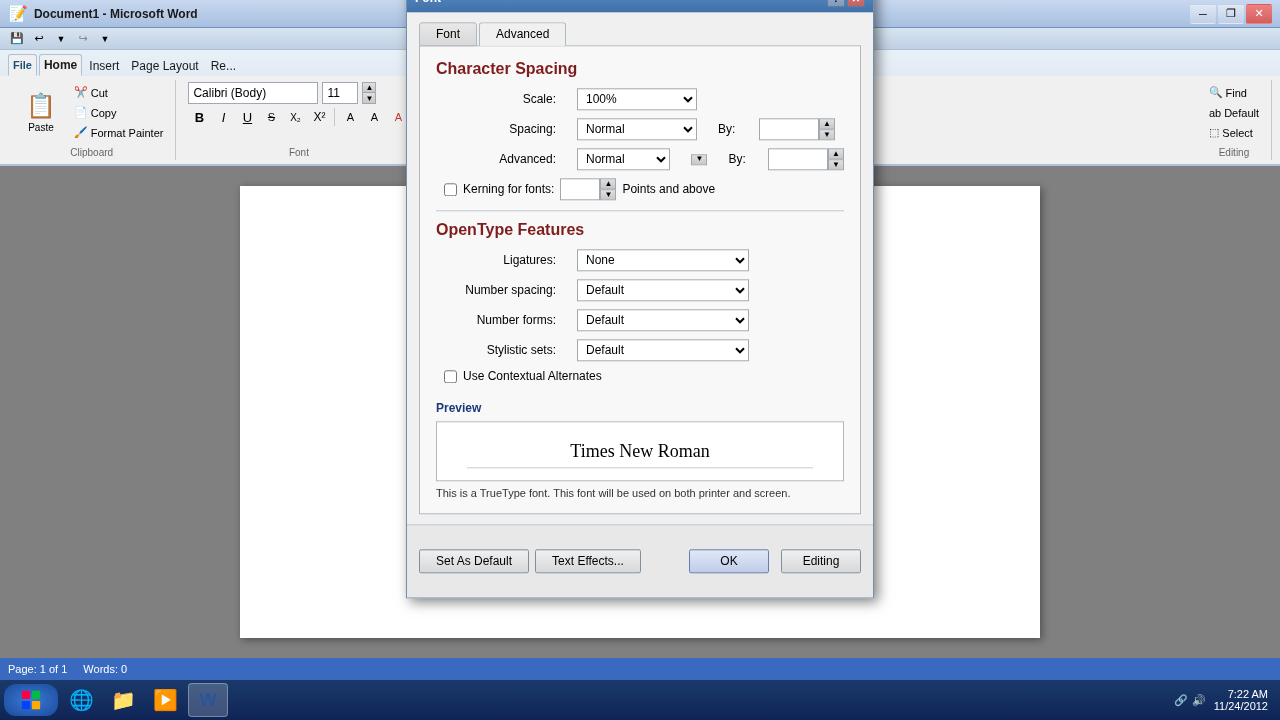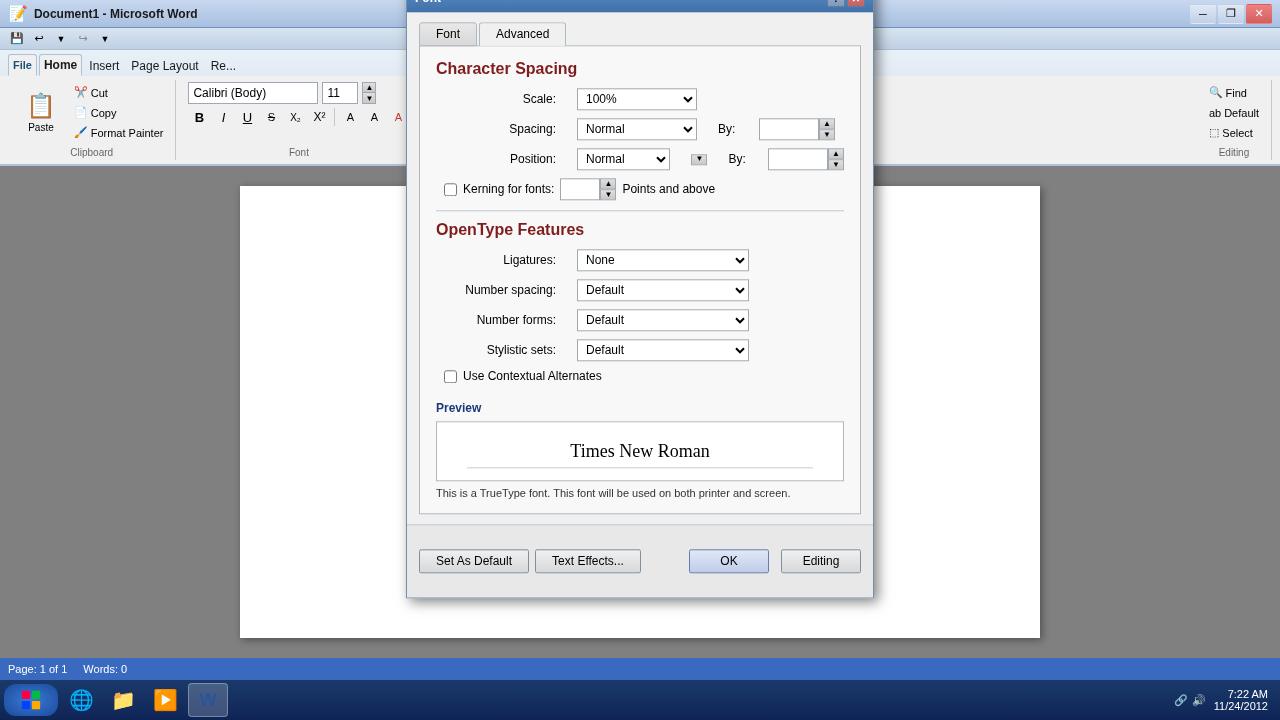--- a/index.html
+++ b/index.html
@@ -654,21 +654,21 @@
           <div class="spinner-wrap">
             <input class="spinner-input" value="" style="">
             <div class="spinner-btns">
               <div class="spinner-btn">▲</div>
               <div class="spinner-btn">▼</div>
             </div>
           </div>
         </div>
 
         <div class="form-row">
-          <div class="form-label">Position:</div>
+          <div class="form-label">Advanced:</div>
           <select class="form-select form-select-sm" style="width:100px;">
             <option>Normal</option>
             <option>Raised</option>
             <option>Lowered</option>
           </select>
           <div style="display:flex; align-items:center;">
             <div class="spinner-btn" style="font-size:8px;">▼</div>
           </div>
           <div class="by-label">By:</div>
           <div class="spinner-wrap">

